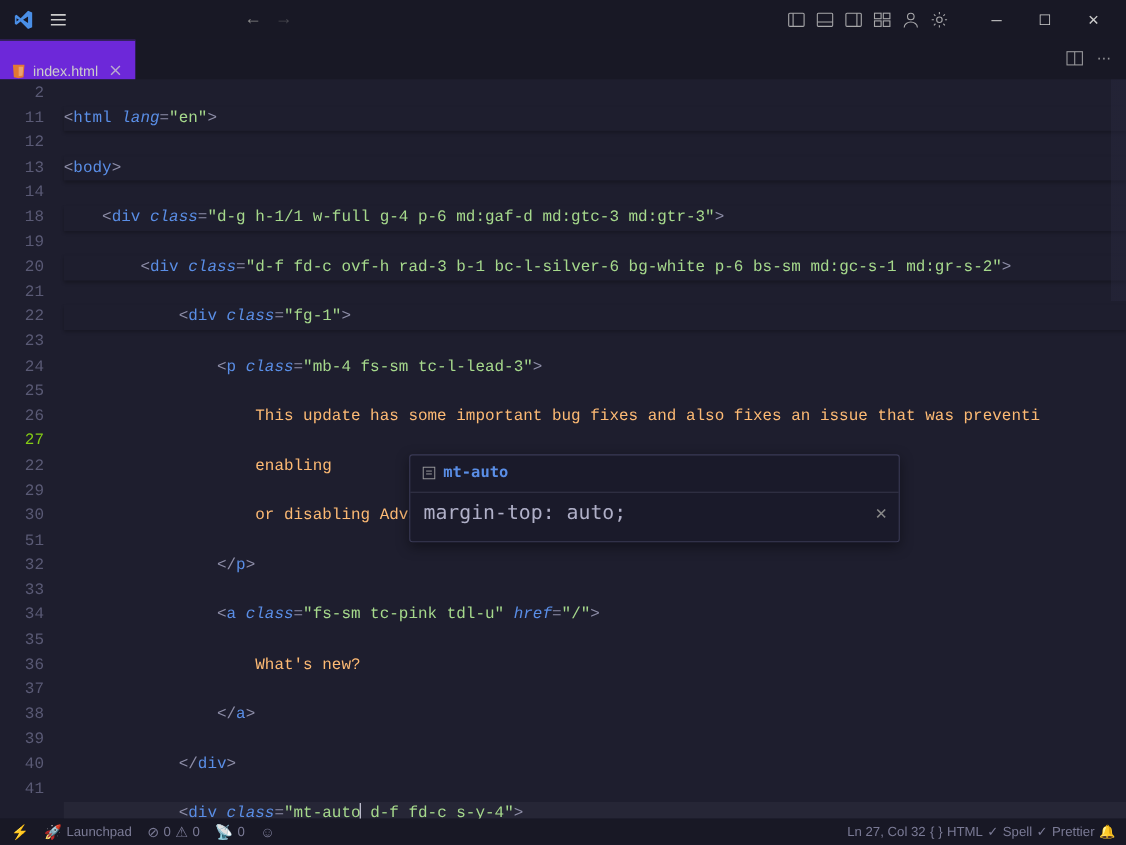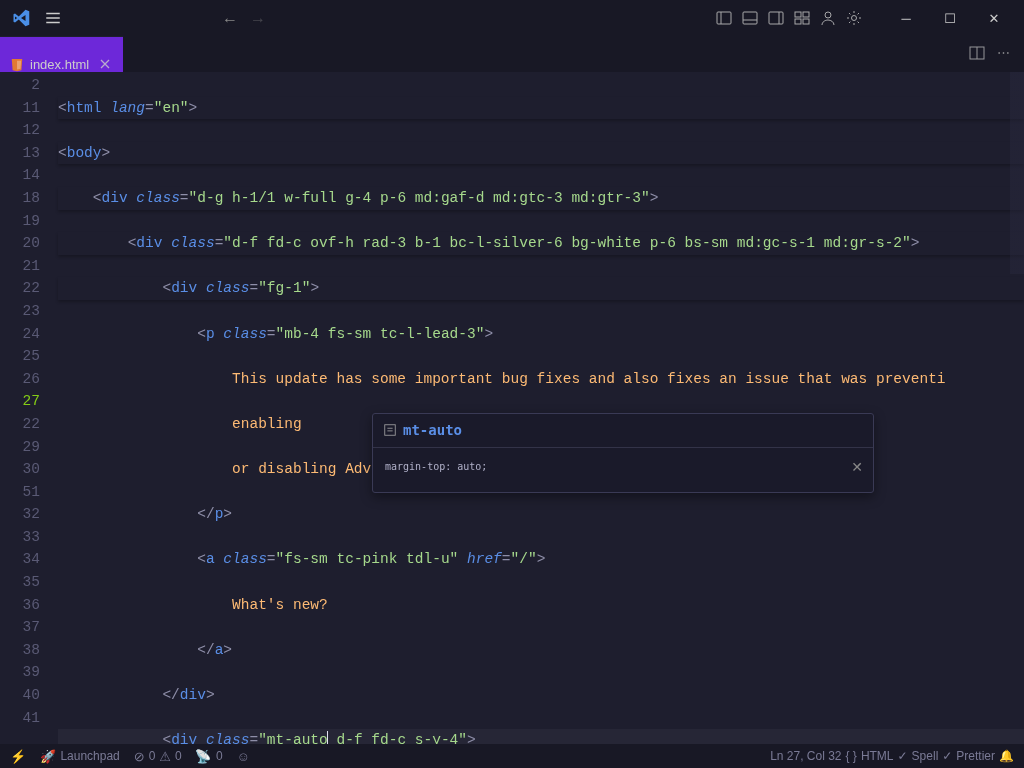--- a/index.html
+++ b/index.html
@@ -91,21 +91,21 @@
 .t-tag  { color: #5a8ee6; }
 .t-attr { color: #5a8ee6; font-style: italic; }
 .t-op   { color: #8e8ea8; }
 .t-str  { color: #a6d98c; }
 .t-text { color: #fdba74; }
 
 .suggest {
   position: absolute;
   left: 372px;
   top: 341px;
-  width: 502px;
+  width: 446px;
   background: #1a1a2a;
   border: 1px solid #3a3a55;
   border-radius: 3px;
   box-shadow: 0 4px 12px rgba(0,0,0,.4);
   font-family: 'Segoe UI',sans-serif;
   z-index: 10;
 }
 .suggest-head {
   padding: 5px 10px;
   display:flex;
@@ -115,21 +115,21 @@
   font-family:'Consolas',monospace;
   font-weight:600;
   font-size:14px;
 }
 .suggest-head .sicon { width:14px; height:14px; opacity:.9; filter: hue-rotate(180deg); }
 .suggest-body {
   padding: 8px 12px 14px 12px;
   border-top: 1px solid #333348;
   position: relative;
 }
-.suggest-body .cssrule { font-family:'Consolas',monospace; color:#b0b0c8; font-size:10px; }
+.suggest-body .cssrule { font-family:'Consolas',monospace; color:#b0b0c8; font-size:18px; }
 .suggest-body .doc { margin-top:18px; color:#b8b8cc; font-size:14px; }
 .suggest-body .doc .mt { color:#d4a373; }
 .suggest-body .closex { position:absolute; right:10px; top:8px; color:#888; cursor:pointer; font-size:14px; }
 
 .minimap {
   position:absolute;
   right:0; top:0;
   width:14px;
   height:100%;
   background:linear-gradient(#2a2a40 0%, #2a2a40 30%, transparent 30%);

